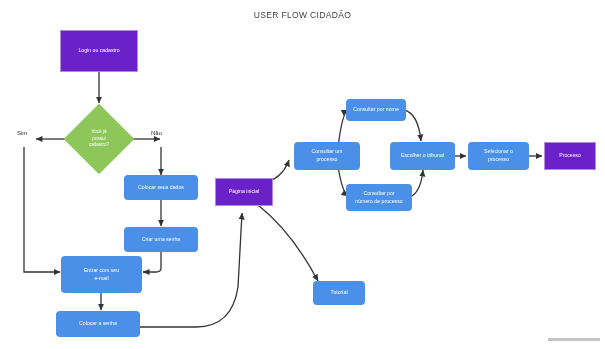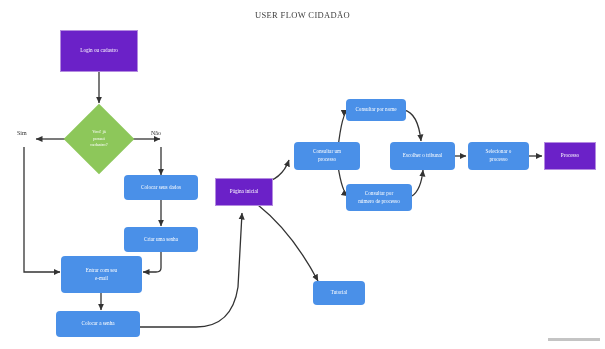--- a/index.html
+++ b/index.html
@@ -6,21 +6,21 @@
     margin: 0;
     padding: 0;
     background: #ffffff;
   }
   #canvas {
     position: relative;
     width: 605px;
     height: 349px;
     background: #ffffff;
     overflow: hidden;
-    font-family: Liberation Serif, serif;
+    font-family: Liberation Sans, sans-serif;
   }
   #title {
     position: absolute;
     left: 0;
     top: 10px;
     width: 605px;
     text-align: center;
     font-size: 8.5px;
     letter-spacing: 0.35px;
     color: #404040;

